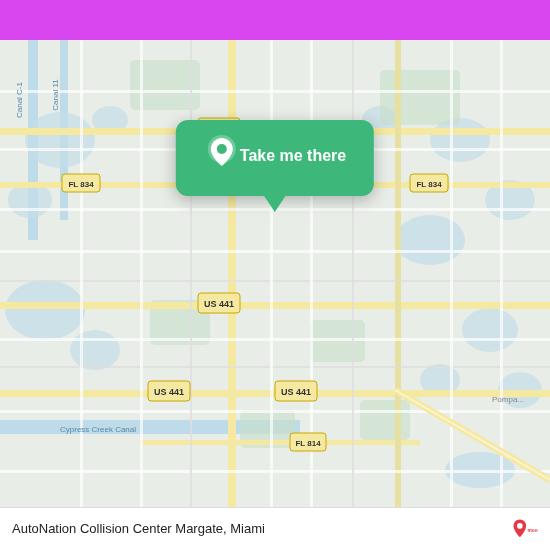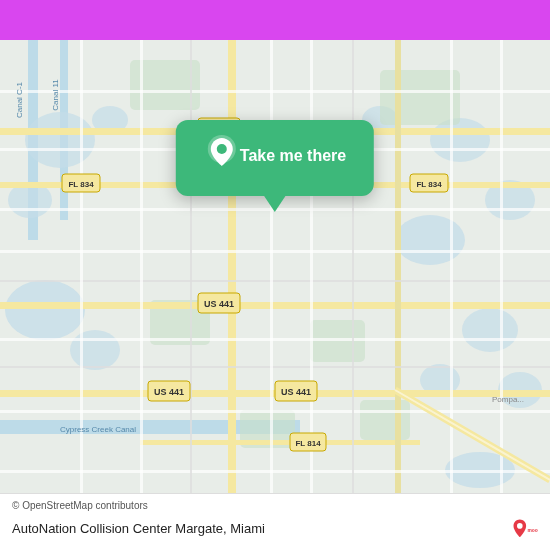--- a/index.html
+++ b/index.html
@@ -220,21 +220,20 @@
   <div id="popup">
     <svg id="pin-icon" viewBox="0 0 36 36" xmlns="http://www.w3.org/2000/svg">
       <circle cx="18" cy="15" r="14" fill="white" opacity="0.25"></circle>
       <path d="M18 4 C12 4 7 9 7 15 C7 23 18 32 18 32 C18 32 29 23 29 15 C29 9 24 4 18 4 Z" fill="white"></path>
       <circle cx="18" cy="15" r="5" fill="#3db87a"></circle>
     </svg>
     <span id="popup-label">Take me there</span>
   </div>
 
   <div id="bottom-bar">
-    <div id="attribution">© OpenStreetMap contributors</div>
     <div id="location-row">
       <span id="location-name">AutoNation Collision Center Margate, Miami</span>
       <div id="moovit-logo">
         <svg id="moovit-icon" viewBox="0 0 40 40" xmlns="http://www.w3.org/2000/svg">
 
           <rect width="40" height="40" rx="5" fill="#fff"></rect>
 
           <path d="M14 8 C9 8 5 12 5 17 C5 24 14 33 14 33 C14 33 23 24 23 17 C23 12 19 8 14 8 Z" fill="#e63946"></path>
           <circle cx="14" cy="17" r="4" fill="white"></circle>
 

